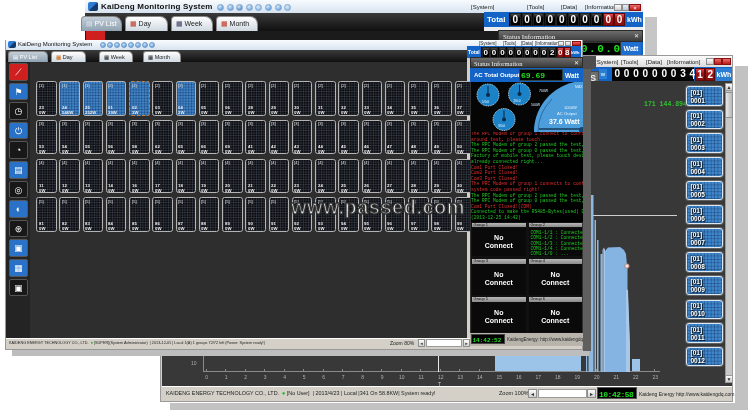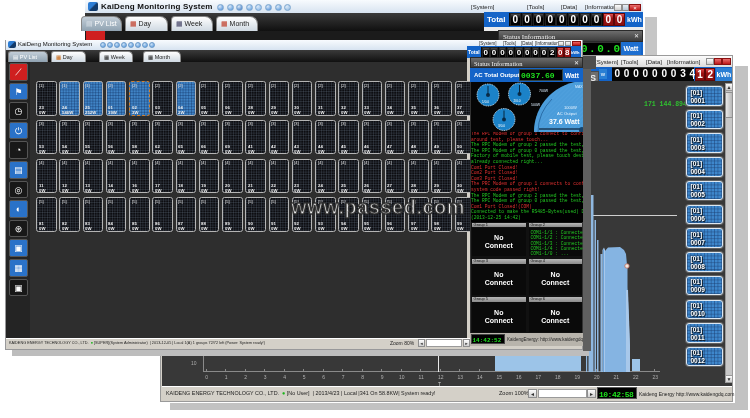--- a/index.html
+++ b/index.html
@@ -611,21 +611,21 @@
 <div class="abs" style="left:463px;top:339px;width:7px;height:8px;background:linear-gradient(#fdfdfd,#cfcfcf);border:1px solid #8e8e8e;font-size:4px;text-align:center;line-height:7px;color:#333">►</div>
 <div class="abs" style="left:12px;top:350px;width:577px;height:6px;background:#bdbdbd"></div>
 <div class="abs" style="left:470px;top:57px;width:113px;height:289px;background:#111;border:1px solid #333"></div>
 <div class="abs" style="left:470px;top:57px;width:113px;height:11px;background:linear-gradient(#6d6d6d,#3c3c3c);border:1px solid #2a2a2a">
       <div class="abs" style="left:3px;top:2px;font-size:6.5px;color:#f0f0f0;font-family:'Liberation Serif',serif">Status Information</div>
       <div class="abs" style="right:3px;top:1px;font-size:6px;color:#eee">✕</div>
     </div>
 <div class="abs" style="left:470px;top:68px;width:113px;height:14px;background:#1464c8"></div>
 <div class="abs" style="left:474px;top:72px;font-size:6px;font-weight:bold;color:#fff">AC Total Output</div>
 <div class="abs" style="left:519px;top:69px;width:44px;height:12px;background:#000;border:1px solid #344"></div>
-<div class="abs led" style="left:521px;top:71px;font-size:8px">0037.60</div>
+<div class="abs led" style="left:521px;top:71px;font-size:8px">69.69</div>
 <div class="abs" style="left:565px;top:72px;font-size:6.5px;font-weight:bold;color:#fff">Watt</div>
 <svg class="abs" style="left:471px;top:82px" width="113" height="50" viewBox="0 0 113 50">
 <rect x="0" y="0" width="113" height="50" fill="#050505"></rect>
 <g>
 <path d="M114 50 L63 50 A51 51 0 0 1 114 -1 Z" fill="#4898d8"></path>
 <path d="M114 50 L63 50 A51 51 0 0 1 114 -1 Z" fill="url(#hatch)" opacity="0.5"></path>
 <path d="M67 50 A47 47 0 0 1 81 17" stroke="#2a6da8" stroke-width="1" fill="none"></path>
 <path d="M113 47 L68 47" stroke="#1a3a58" stroke-width="1.4"></path>
 <circle cx="111" cy="48" r="3" fill="#16456e"></circle>
 </g>

